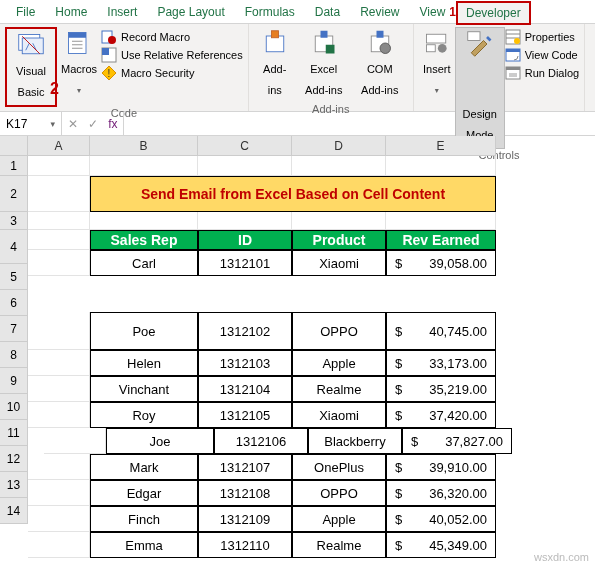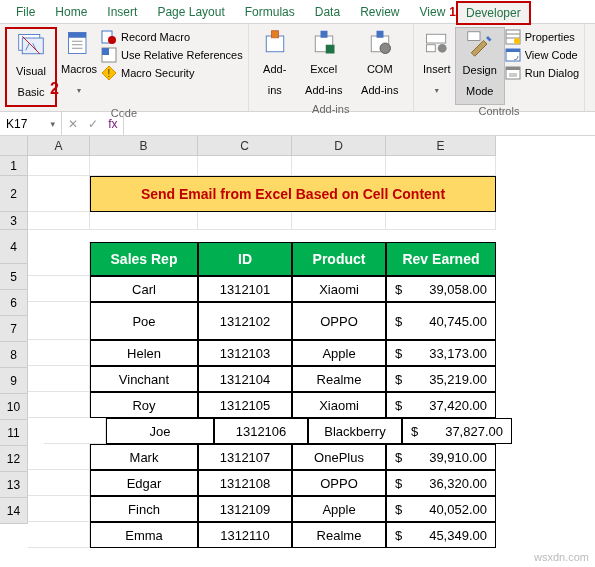--- a/index.html
+++ b/index.html
@@ -293,21 +293,21 @@
           </svg>
         <span>Insert</span>
         <span style="font-size:8px;color:#666">▾</span>
       </div>
       <div class="big-btn design-mode">
         <svg class="ico" viewBox="0 0 32 32">
             <path d="M6 26 L20 12 L24 16 L10 30 Z" fill="#c0a060" stroke="#806020"></path>
             <path d="M24 8 L28 12" stroke="#4472c4" stroke-width="3"></path>
             <rect x="2" y="2" width="14" height="10" fill="#fff" stroke="#888"></rect>
           </svg>
-        <span style="display:block;width:40px;">Design Mode</span>
+        <span style="display:block;width:40px;margin-top:44px;">Design Mode</span>
       </div>
       <div class="small-list">
         <div class="small-item">
           <svg class="sico" viewBox="0 0 16 16">
               <rect x="1" y="1" width="14" height="14" fill="#fff" stroke="#888"></rect>
               <line x1="1" y1="5" x2="15" y2="5" stroke="#888"></line>
               <line x1="1" y1="9" x2="15" y2="9" stroke="#888"></line>
               <circle cx="12" cy="12" r="3" fill="#ffc000"></circle>
             </svg>
           <span>Properties</span>
@@ -392,40 +392,40 @@
       </div>
 
       <div class="emptyrow" style="height:18px;">
         <div class="ec"></div>
           <div class="ec"></div>
           <div class="ec"></div>
           <div class="ec"></div>
           <div class="ec"></div>
       </div>
 
-      <div class="emptyrow" style="height:34px;margin-top:12px;">
+      <div class="emptyrow" style="height:20px;">
         <div class="ec"></div>
         <div class="thd">Sales Rep</div>
         <div class="thd">ID</div>
         <div class="thd">Product</div>
         <div class="thd">Rev Earned</div>
       </div>
 
       <div id="data-rows">
           <div class="emptyrow" style="height: 26px;">
             <div class="ec"></div>
             <div class="td">Carl</div>
             <div class="td">1312101</div>
             <div class="td">Xiaomi</div>
             <div class="td rev">
               <span class="cur">$</span>
               <span class="num">39,058.00</span>
             </div>
           </div>
-          <div class="emptyrow" style="height: 38px;">
+          <div class="emptyrow" style="height: 38px; margin-top: 36px;">
             <div class="ec"></div>
             <div class="td">Poe</div>
             <div class="td">1312102</div>
             <div class="td">OPPO</div>
             <div class="td rev">
               <span class="cur">$</span>
               <span class="num">40,745.00</span>
             </div>
           </div>
           <div class="emptyrow" style="height: 26px;">

